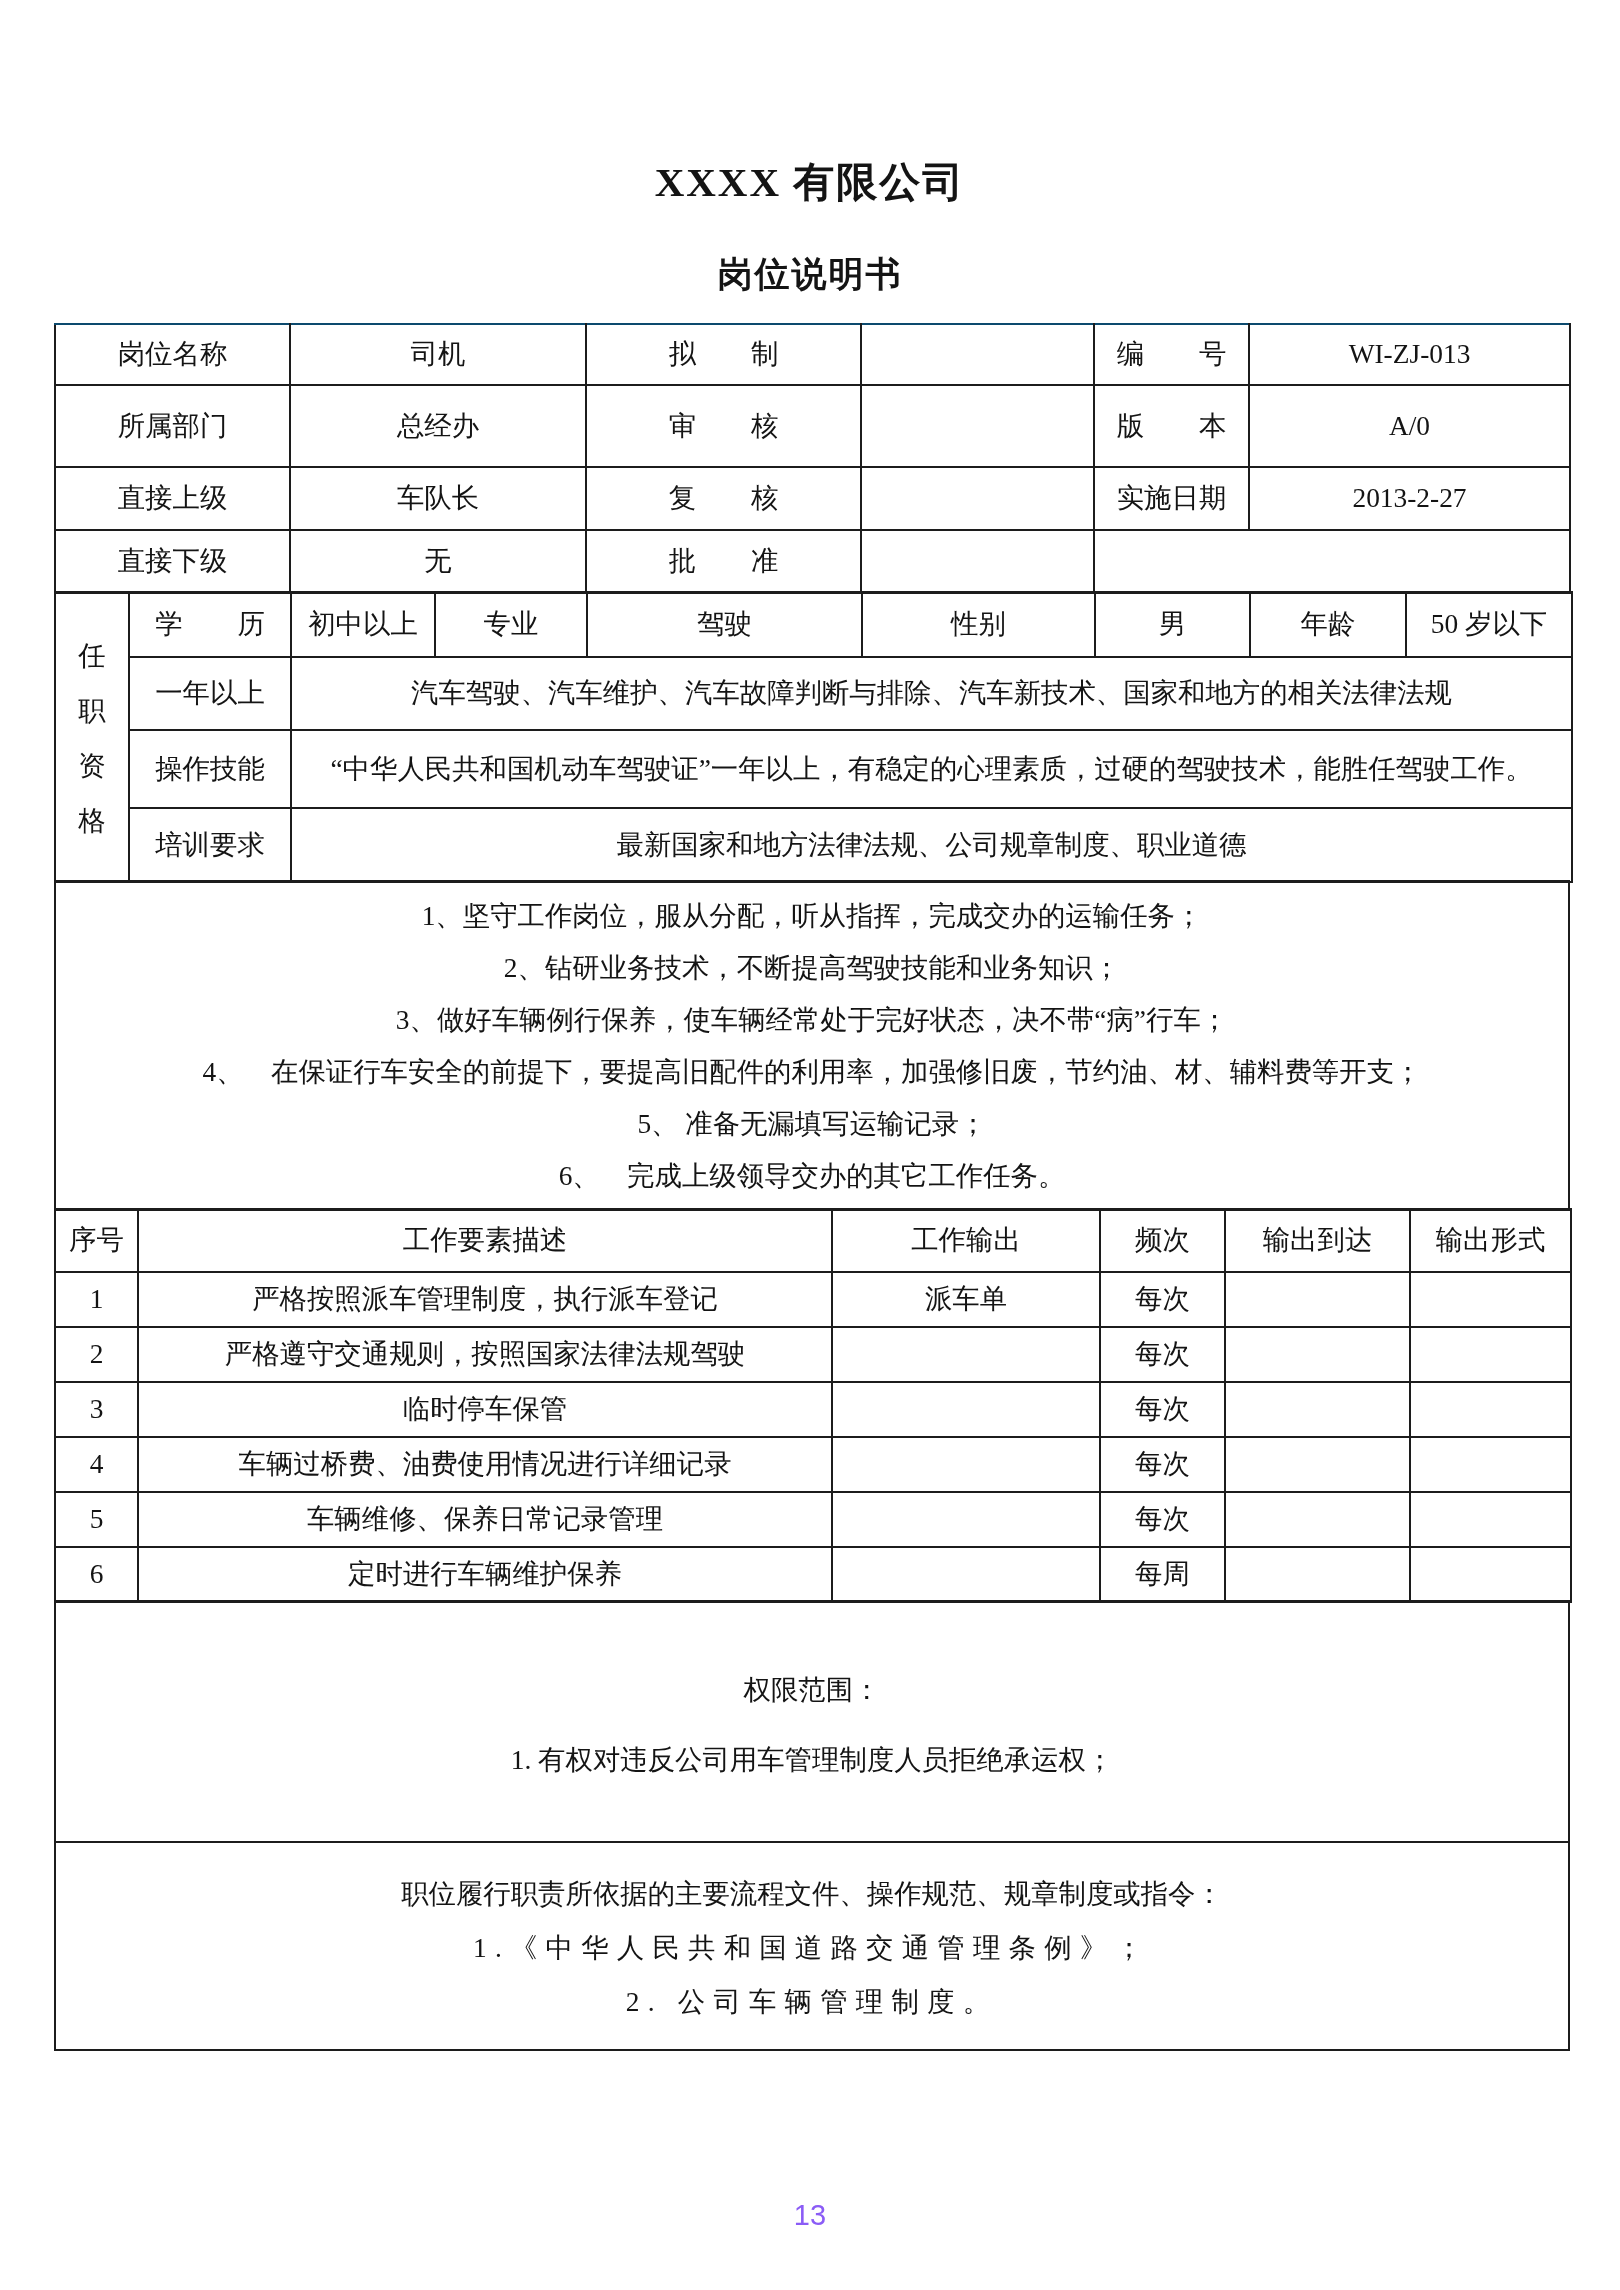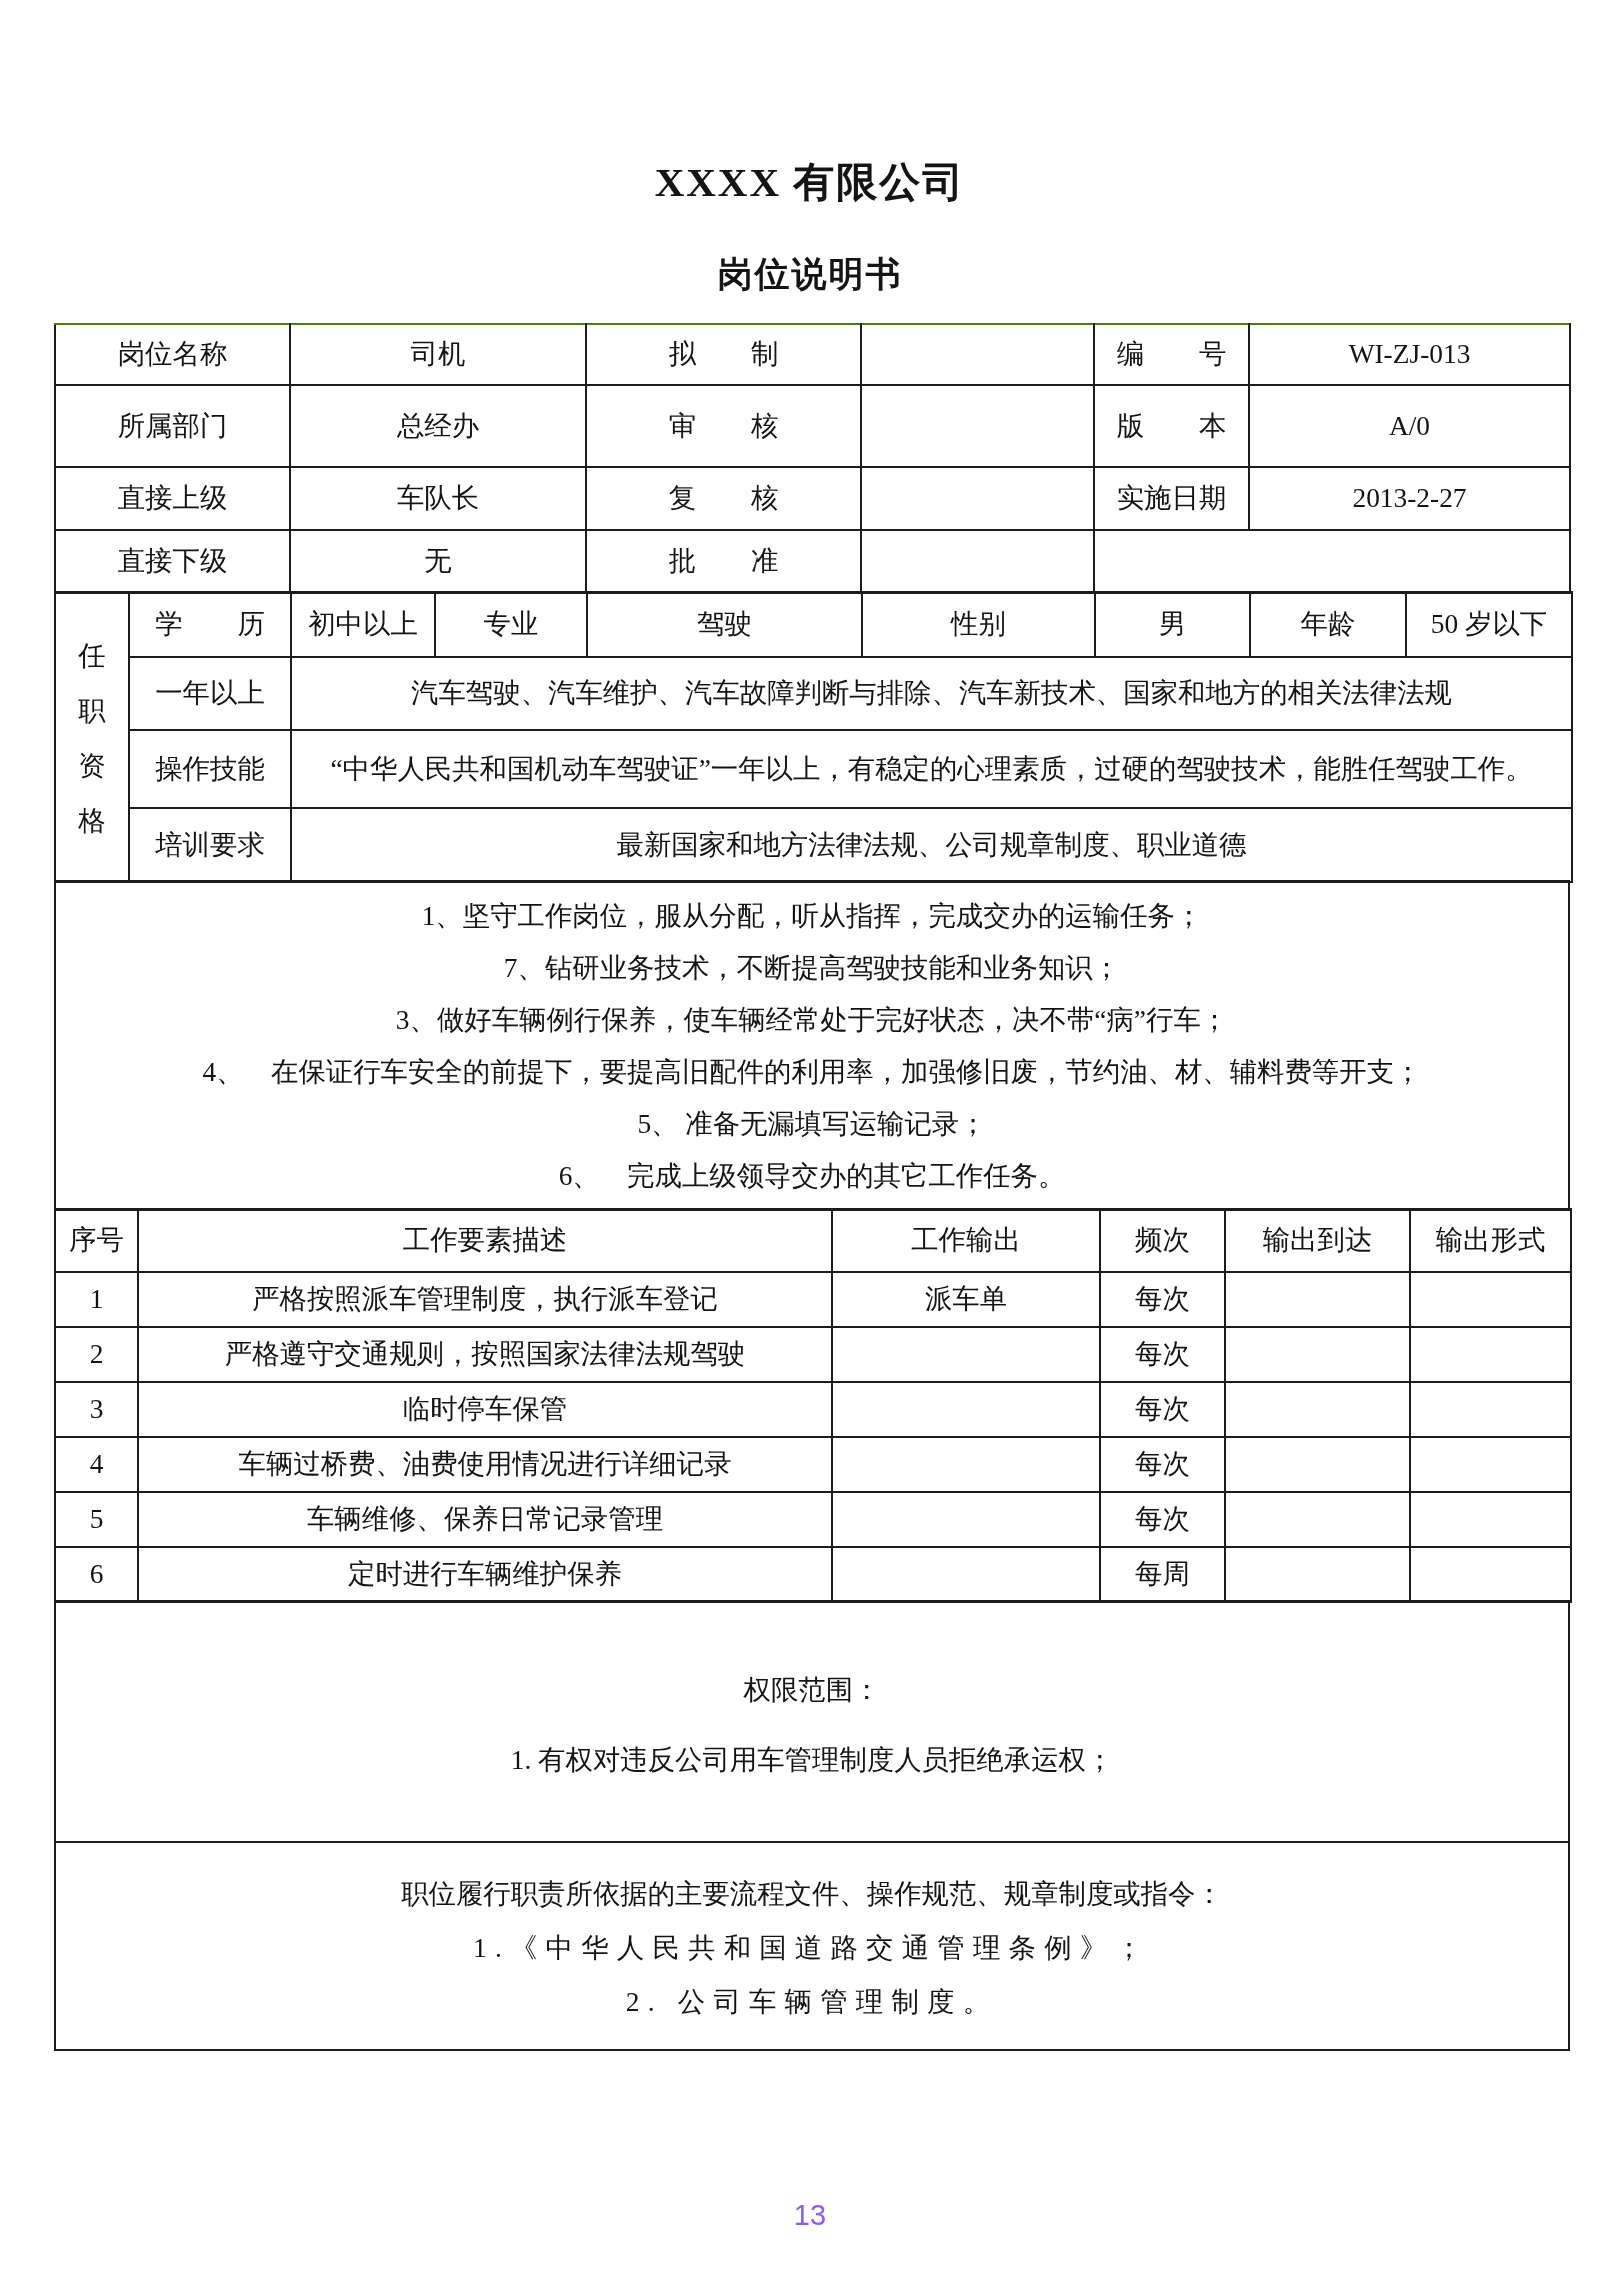--- a/index.html
+++ b/index.html
@@ -23,21 +23,21 @@
   table.sec { border-collapse:collapse; table-layout:fixed; width:1516px; }
   table.sec + table.sec { margin-top:-2.9px; }
   .sec td {
     border:2px solid #1c1c1c;
     border-top:2.9px double #1c1c1c;
     border-bottom:2.9px double #1c1c1c;
     font-size:27.4px; line-height:33px;
     text-align:center; vertical-align:middle;
     padding:0 3.9px; overflow:hidden;
   }
-  table.sec-first tr:first-child td { border-top:2px solid #4d7c0f; }
+  table.sec-first tr:first-child td { border-top:2px solid #0c4a6e; }
   table.sec-last  tr:last-child  td { border-bottom:2px solid #1c1c1c; }
 
   .left  { text-align:left; padding-left:15.7px; padding-right:9.8px;margin-left:44px; }
   .vtop  { vertical-align:top; padding-top:5.9px; }
   .vlabel { width:29px; margin:0 auto; word-break:break-all; line-height:55px; padding-top:3.9px; }
 
   .block-cell { text-align:left; vertical-align:top; padding:3.9px 13.7px; }
   .resp-line  { line-height:52px; }
   .auth-title { margin-top:7.8px;  line-height:39px; }
   .auth-item  { margin-top:31px; line-height:39px; }
@@ -143,21 +143,21 @@
         <td colspan="7" class="left">最新国家和地方法律法规、公司规章制度、职业道德</td>
       </tr>
     </tbody>
       </table>
 
     <table class="sec">
       <tbody>
           <tr>
         <td class="block-cell" style="height:327px">
           <div class="resp-line">1、坚守工作岗位，服从分配，听从指挥，完成交办的运输任务；</div>
-          <div class="resp-line">7、钻研业务技术，不断提高驾驶技能和业务知识；</div>
+          <div class="resp-line">2、钻研业务技术，不断提高驾驶技能和业务知识；</div>
           <div class="resp-line">3、做好车辆例行保养，使车辆经常处于完好状态，决不带“病”行车；</div>
           <div class="resp-line">4、　在保证行车安全的前提下，要提高旧配件的利用率，加强修旧废，节约油、材、辅料费等开支；</div>
           <div class="resp-line">5、 准备无漏填写运输记录；</div>
           <div class="resp-line">6、　完成上级领导交办的其它工作任务。</div>
         </td>
       </tr>
     </tbody>
       </table>
 
     <table class="sec">

